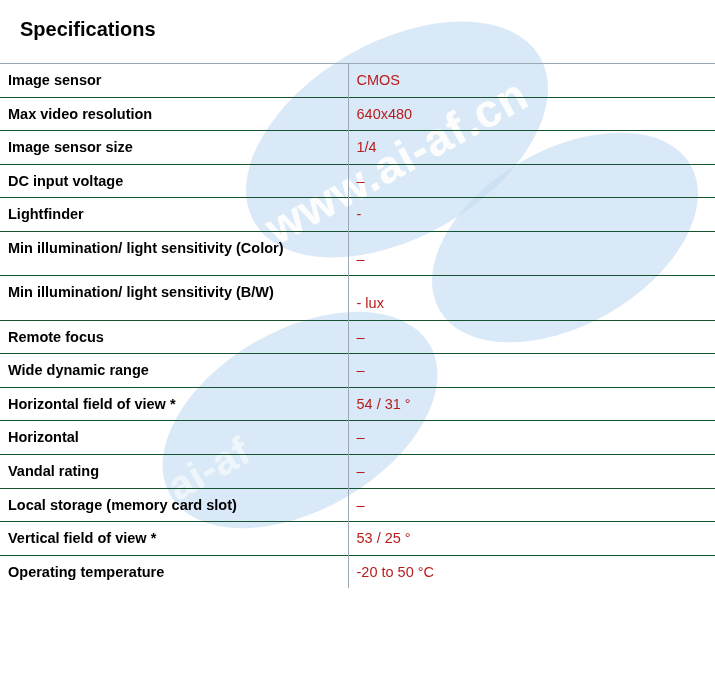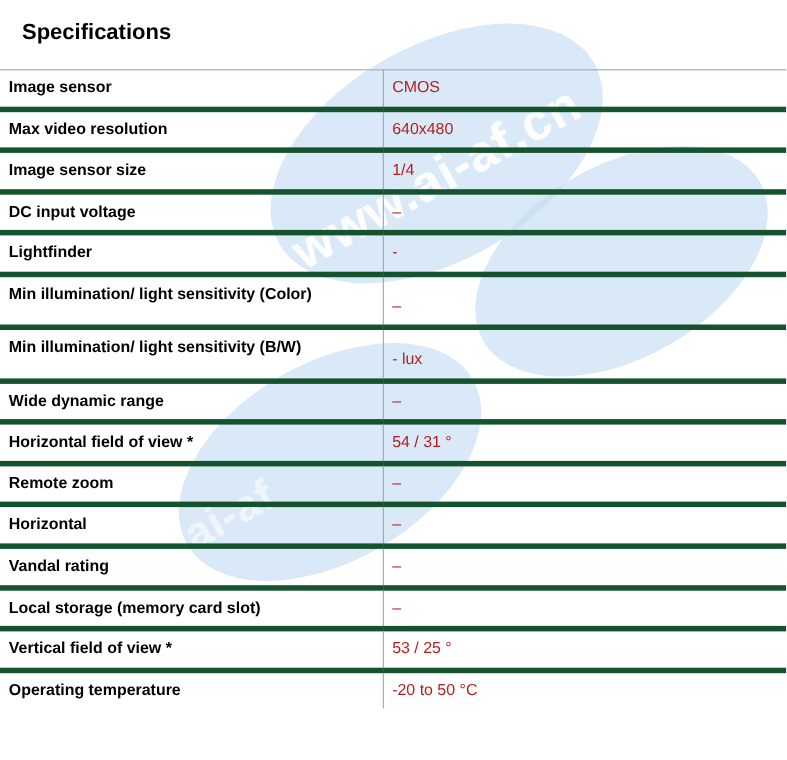--- a/index.html
+++ b/index.html
@@ -120,21 +120,21 @@
 
   table.spec-table col.col-label { width: 348px; }
   table.spec-table col.col-value { width: 367px; }
 
   table.spec-table tr {
     background: transparent;
     margin-left: 40px;
   }
 
   table.spec-table td {
-    border-top: 5px solid #14532d;
+    border-top: 1px solid #14532d;
     padding: 7px 8px 7px 8px;
     vertical-align: top;
     font-size: 14.5px;
     line-height: 1.28;
     background: transparent;
   }
 
   table.spec-table tr:first-child td {
     border-top: 1px solid #9aa7b4;
   }
@@ -200,30 +200,30 @@
           </tr>
           <tr class="two-line">
             <td class="label-cell">Min illumination/ light sensitivity (Color)</td>
             <td class="value-cell">–</td>
           </tr>
           <tr class="two-line">
             <td class="label-cell">Min illumination/ light sensitivity (B/W)</td>
             <td class="value-cell">- lux</td>
           </tr>
           <tr>
+            <td class="label-cell">Remote focus</td>
+            <td class="value-cell">–</td>
+          </tr>
+          <tr>
             <td class="label-cell">Wide dynamic range</td>
             <td class="value-cell">–</td>
           </tr>
           <tr>
             <td class="label-cell">Horizontal field of view *</td>
             <td class="value-cell">54 / 31 °</td>
-          </tr>
-          <tr>
-            <td class="label-cell">Remote zoom</td>
-            <td class="value-cell">–</td>
           </tr>
           <tr>
             <td class="label-cell">Horizontal</td>
             <td class="value-cell">–</td>
           </tr>
           <tr>
             <td class="label-cell">Vandal rating</td>
             <td class="value-cell">–</td>
           </tr>
           <tr>

